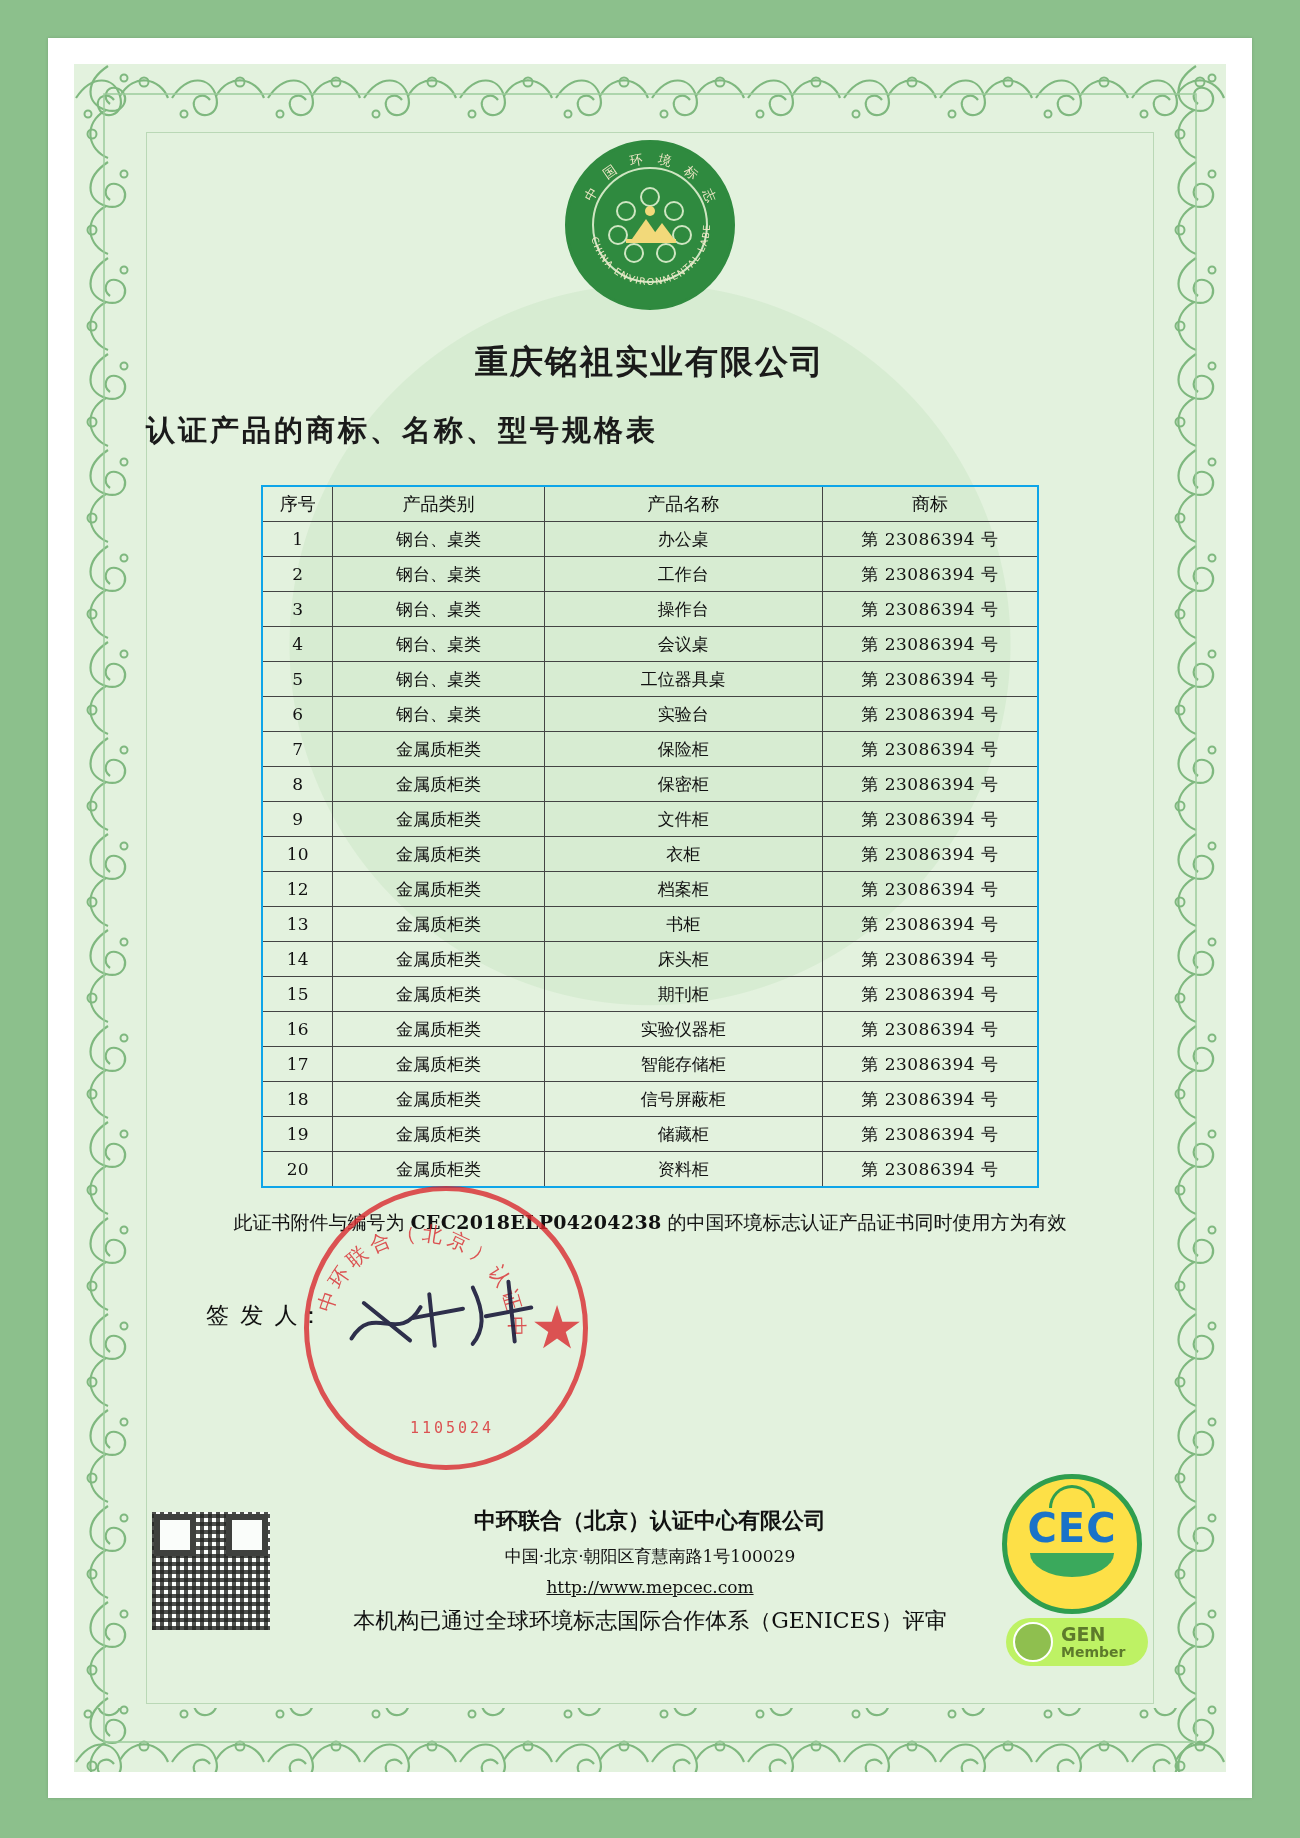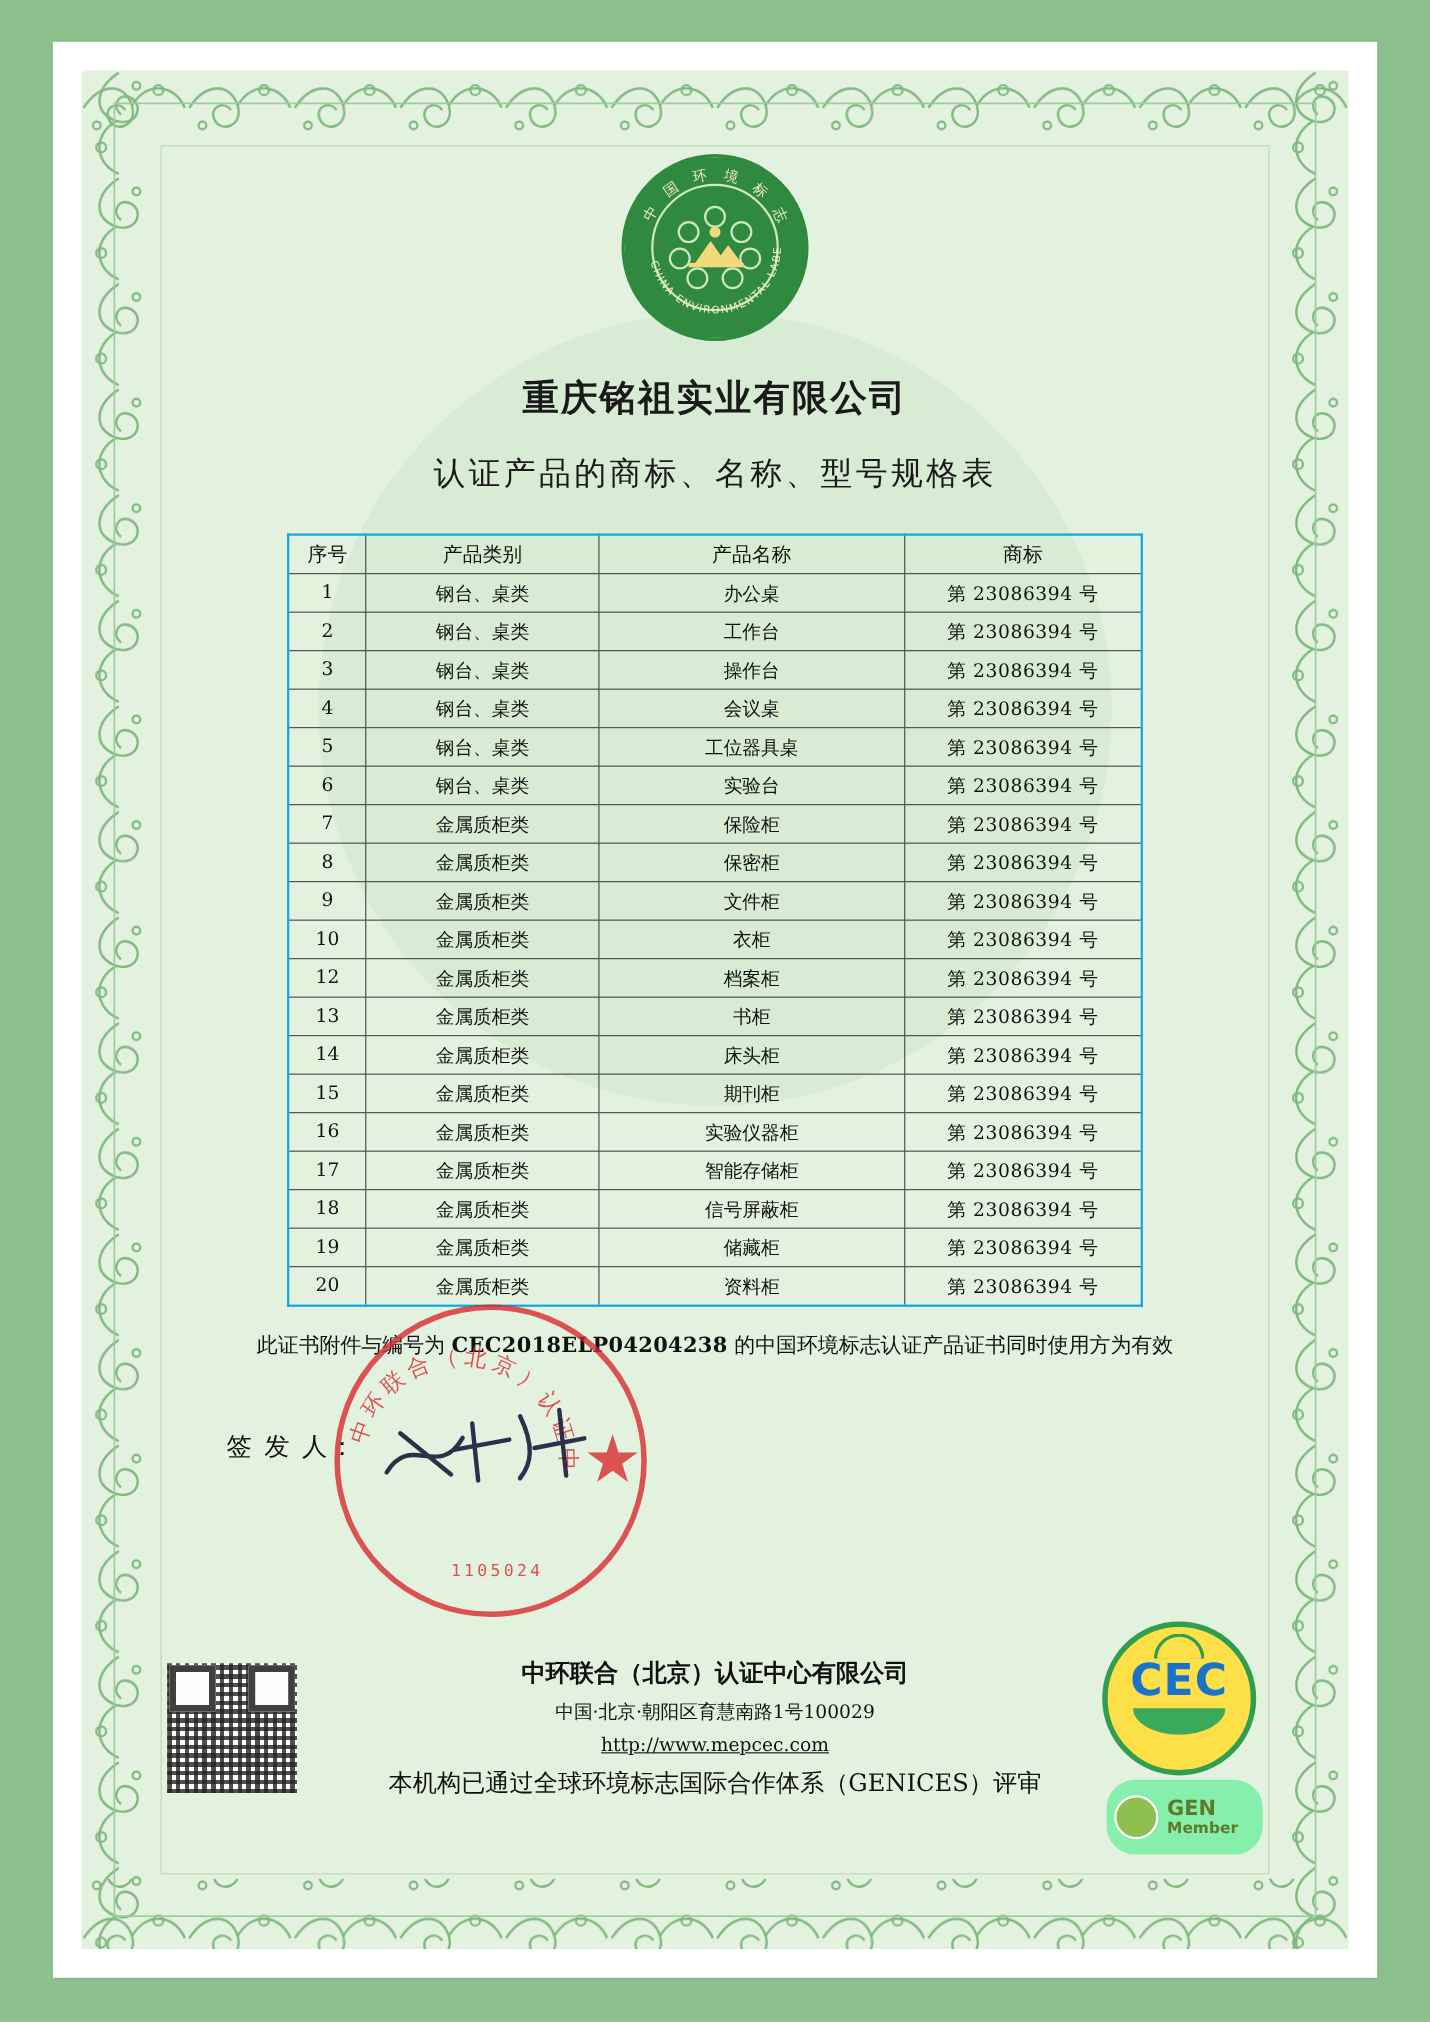--- a/index.html
+++ b/index.html
@@ -73,23 +73,23 @@
     margin:30px 0 0;
     text-align:center;
     font-size:33px;
     font-weight:bold;
     letter-spacing:2px;
     color:#1a1a1a;
     font-family:"DejaVu Serif", serif;
   }
   h2.subtitle{
     margin:26px 0 0;
-    text-align:center;
+    text-align:left;
     font-size:29px;
-    font-weight:normal;
+    font-weight:bold;
     letter-spacing:3px;
     color:#1a1a1a;
     font-family:"DejaVu Serif", serif;
   }
 
   table.product-table{
     margin:34px auto 0;
     border-collapse:collapse;
     width:778px;
     background:transparent;
@@ -212,22 +212,22 @@
     background:#3aa95c;
     border-radius:0 0 46px 46px/0 0 26px 26px;
   }
   .cec-badge .globe{
     position:absolute;top:6px;left:50%;transform:translateX(-50%);
     width:40px;height:20px;border:3px solid #2f9e4f;border-bottom:none;
     border-radius:40px 40px 0 0;
   }
   .gen-badge{
     position:absolute;right:6px;top:148px;
-    width:142px;height:68px;border-radius:26px;
-    background:#86efac;
+    width:142px;height:48px;border-radius:26px;
+    background:#bef264;
     display:flex;align-items:center;
   }
   .gen-badge .gen-dot{
     width:36px;height:36px;border-radius:50%;
     background:#8fbf4f;margin-left:7px;
     border:2px solid #fff;
   }
   .gen-badge .gen-label{
     margin-left:8px;line-height:1.05;color:#5d7a2b;
     font-family:"DejaVu Sans",sans-serif;font-weight:bold;

